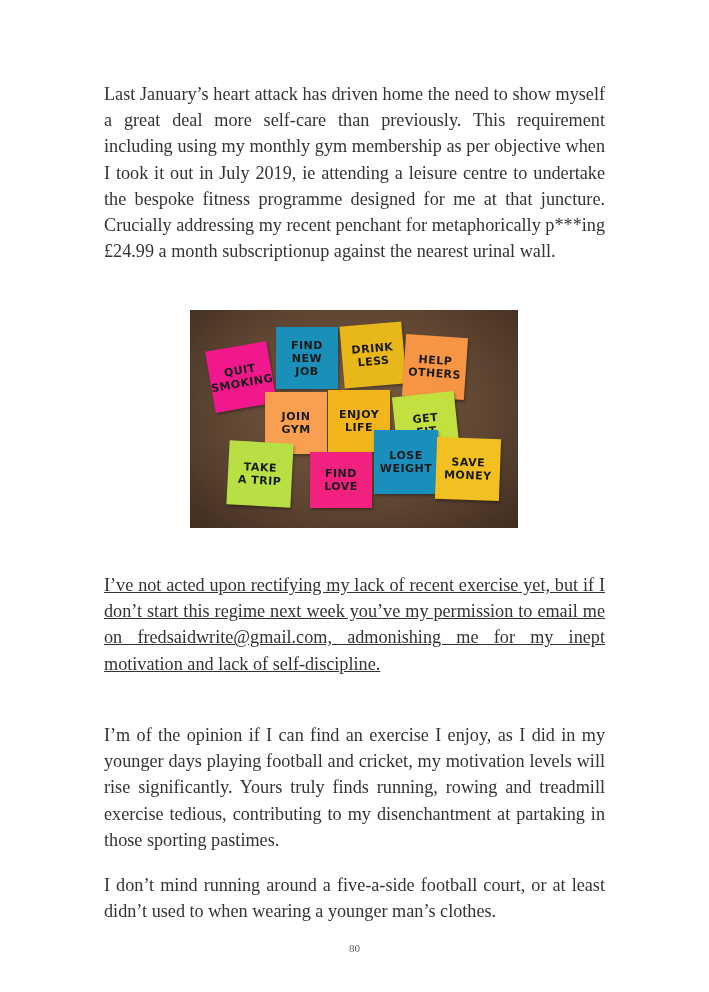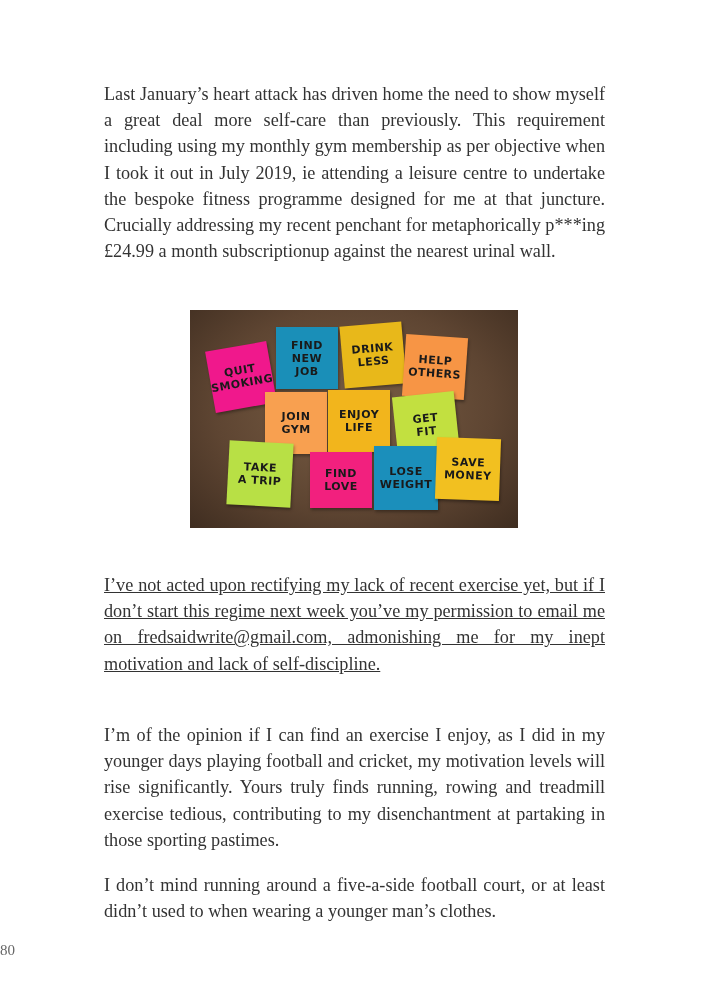--- a/index.html
+++ b/index.html
@@ -16,22 +16,23 @@
     text-align: justify;
     margin: 0;
   }
   .p1 { top: 81px; }
   .p2 { top: 572px; text-decoration: underline; }
   .p3 { top: 722px; }
   .p4 { top: 872px; }
   .page-number {
     position: absolute;
     left: 0; width: 709px; top: 942px;
+    text-align: center;
     font-family: "Liberation Serif", serif;
-    font-size: 15px;
+    font-size: 11px;
     color: #666;
   }
   .illustration {
     position: absolute;
     left: 190px; top: 310px;
     width: 328px; height: 218px;
     overflow: hidden;
     background: radial-gradient(ellipse at 50% 45%, #7a5f45 0%, #5e4532 60%, #3f2d20 100%);
   }
   .note {
@@ -68,21 +69,21 @@
     <div class="note" style="left:75px; top:82px; width:62px; height:62px; background:#f8a050;">JOIN
 GYM</div>
     <div class="note" style="left:138px; top:80px; width:62px; height:62px; background:#f2b51c;">ENJOY
 LIFE</div>
     <div class="note" style="left:205px; top:84px; width:62px; height:62px; background:#c2e040; transform:rotate(-6deg);">GET
 FIT</div>
     <div class="note" style="left:38px; top:132px; width:64px; height:64px; background:#b8e045; transform:rotate(3deg);">TAKE
 A TRIP</div>
     <div class="note" style="left:120px; top:142px; width:62px; height:56px; background:#f2207e;">FIND
 LOVE</div>
-    <div class="note" style="left:184px; top:136px; width:64px; height:64px; background:#1b8fbb;">LOSE
+    <div class="note" style="left:184px; top:120px; width:64px; height:64px; background:#1b8fbb;">LOSE
 WEIGHT</div>
     <div class="note" style="left:246px; top:128px; width:64px; height:62px; background:#f2c020; transform:rotate(2deg);">SAVE
 MONEY</div>
   </div>
 
   <p class="para p2">I’ve not acted upon rectifying my lack of recent exercise yet, but if I don’t start this regime next week you’ve my permission to email me on fredsaidwrite@gmail.com, admonishing me for my inept motivation and lack of self-discipline.</p>
   <p class="para p4">I don’t mind running around a five-a-side football court, or at least didn’t used to when wearing a younger man’s clothes.</p>
   <p class="para p3">I’m of the opinion if I can find an exercise I enjoy, as I did in my younger days playing football and cricket, my motivation levels will rise significantly. Yours truly finds running, rowing and treadmill exercise tedious, contributing to my disenchantment at partaking in those sporting pastimes.</p>
 
   <div class="page-number">80</div>

